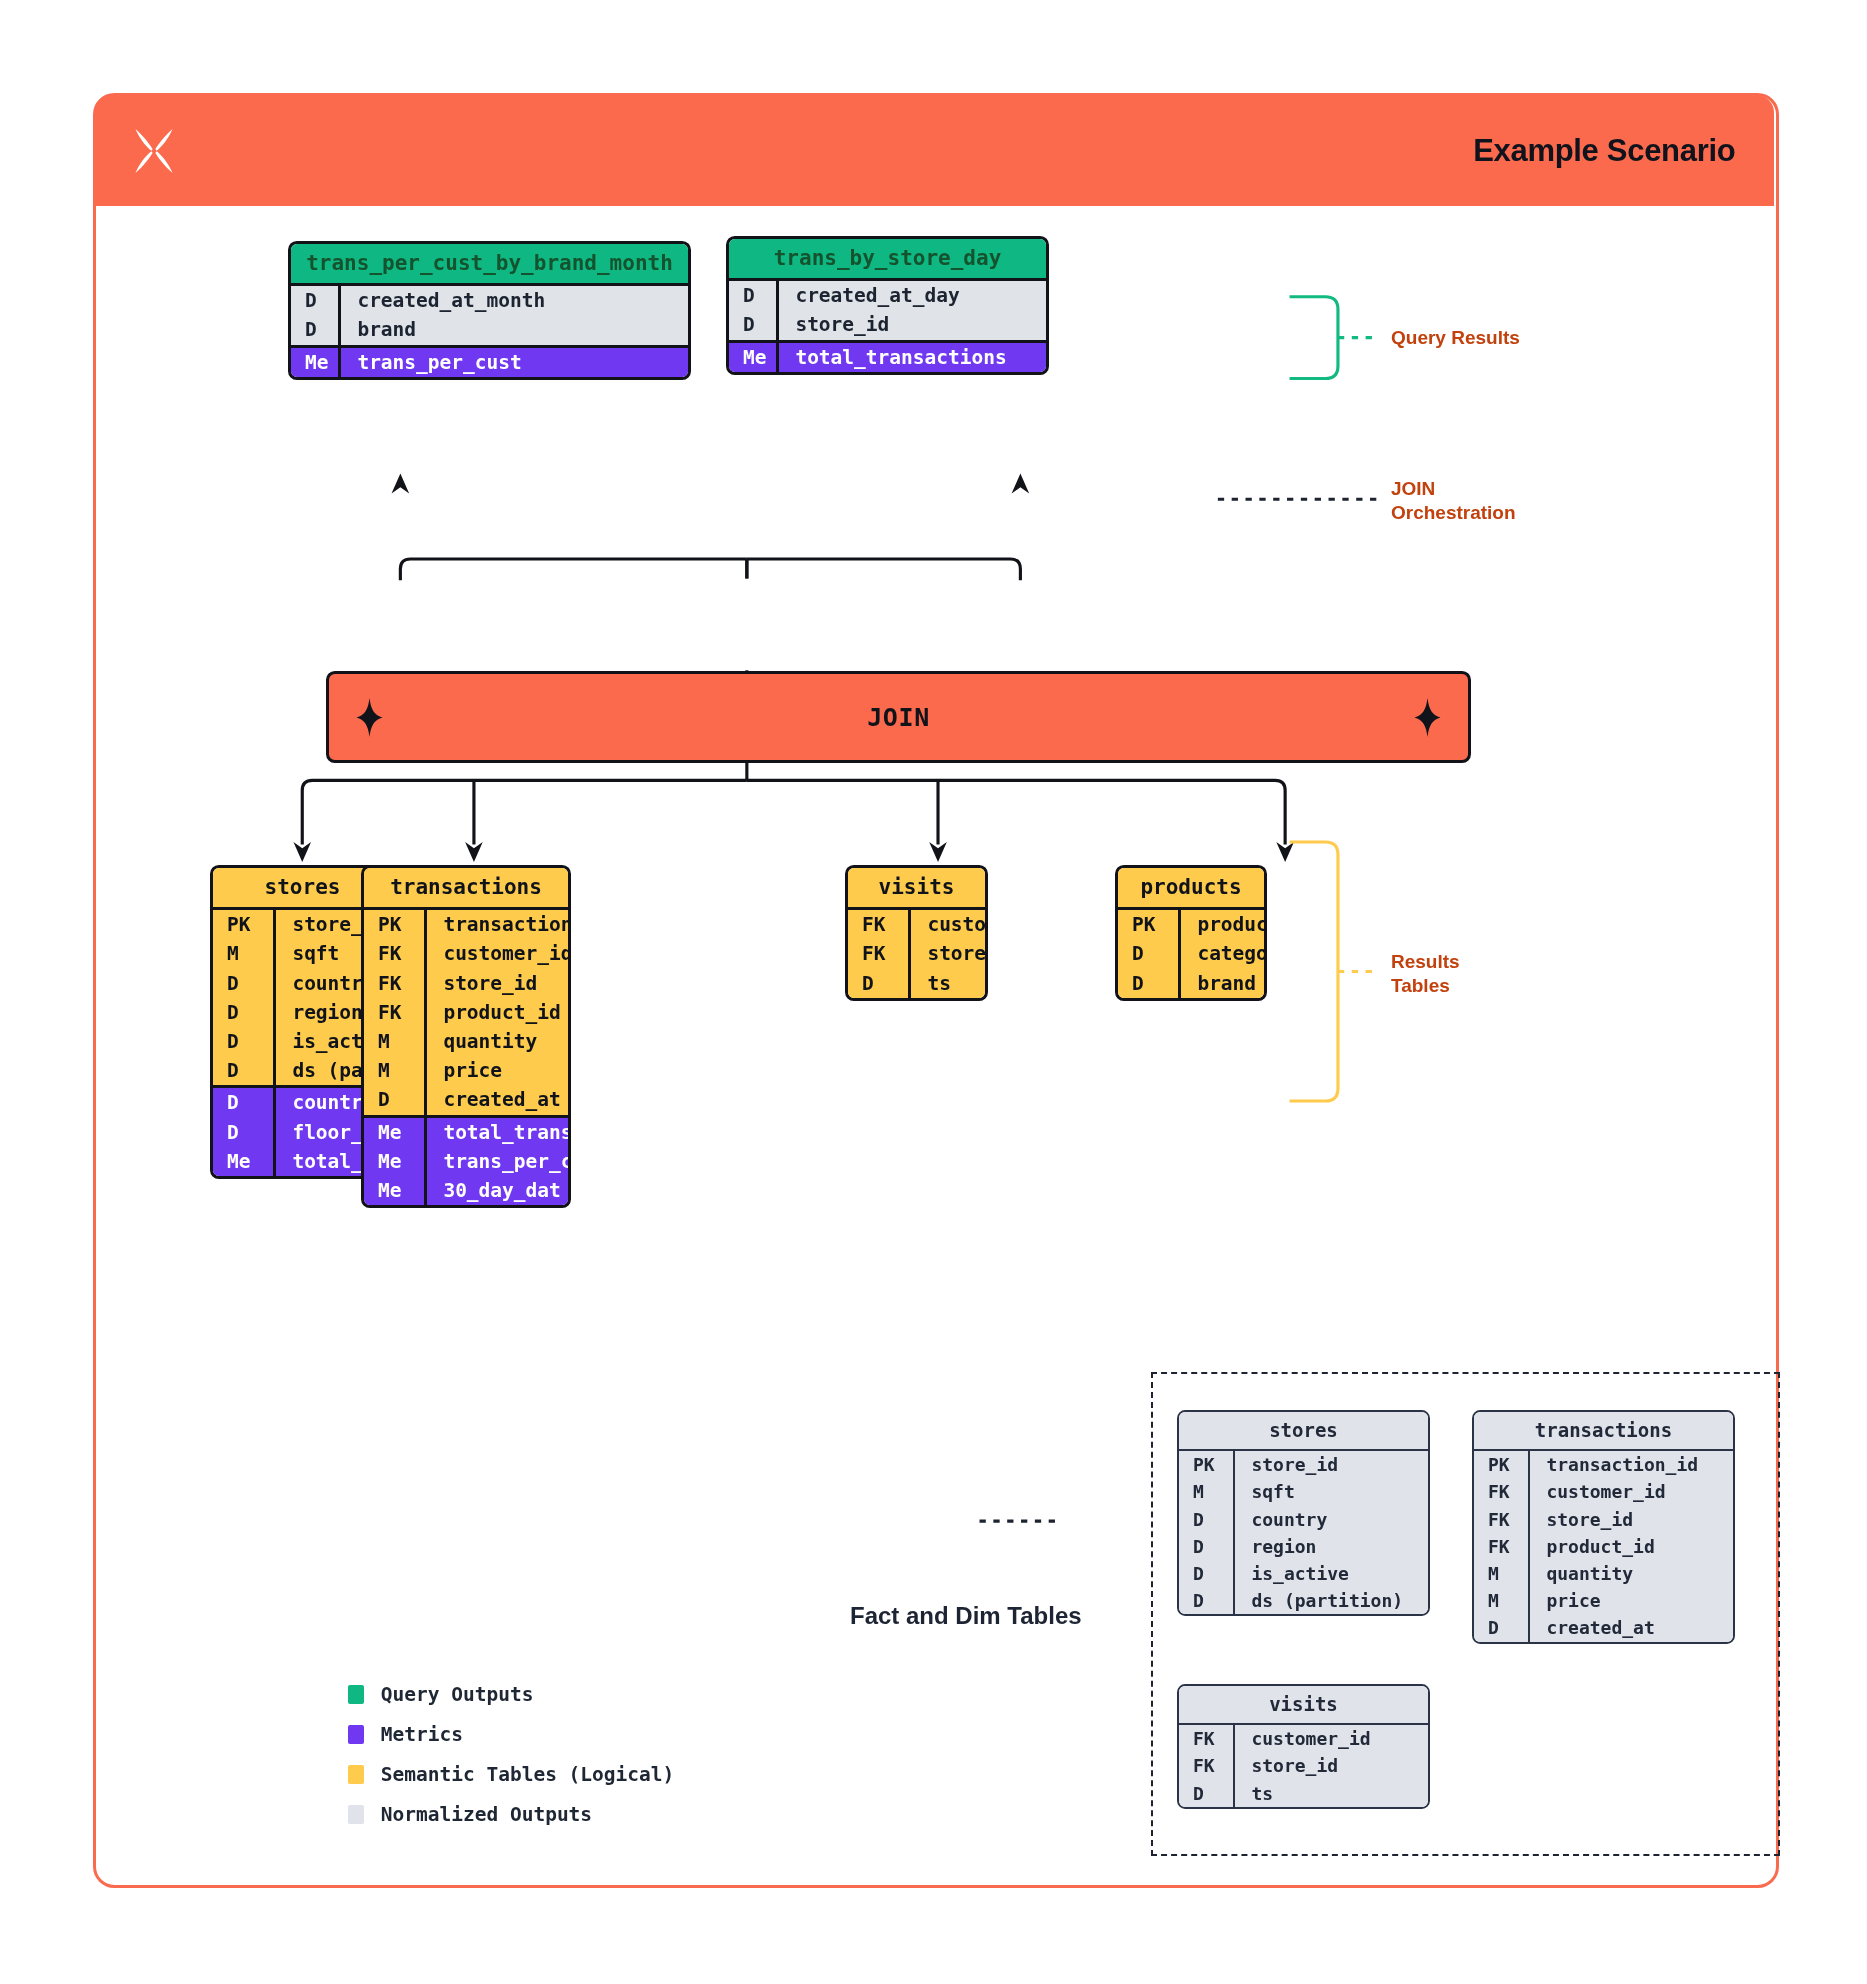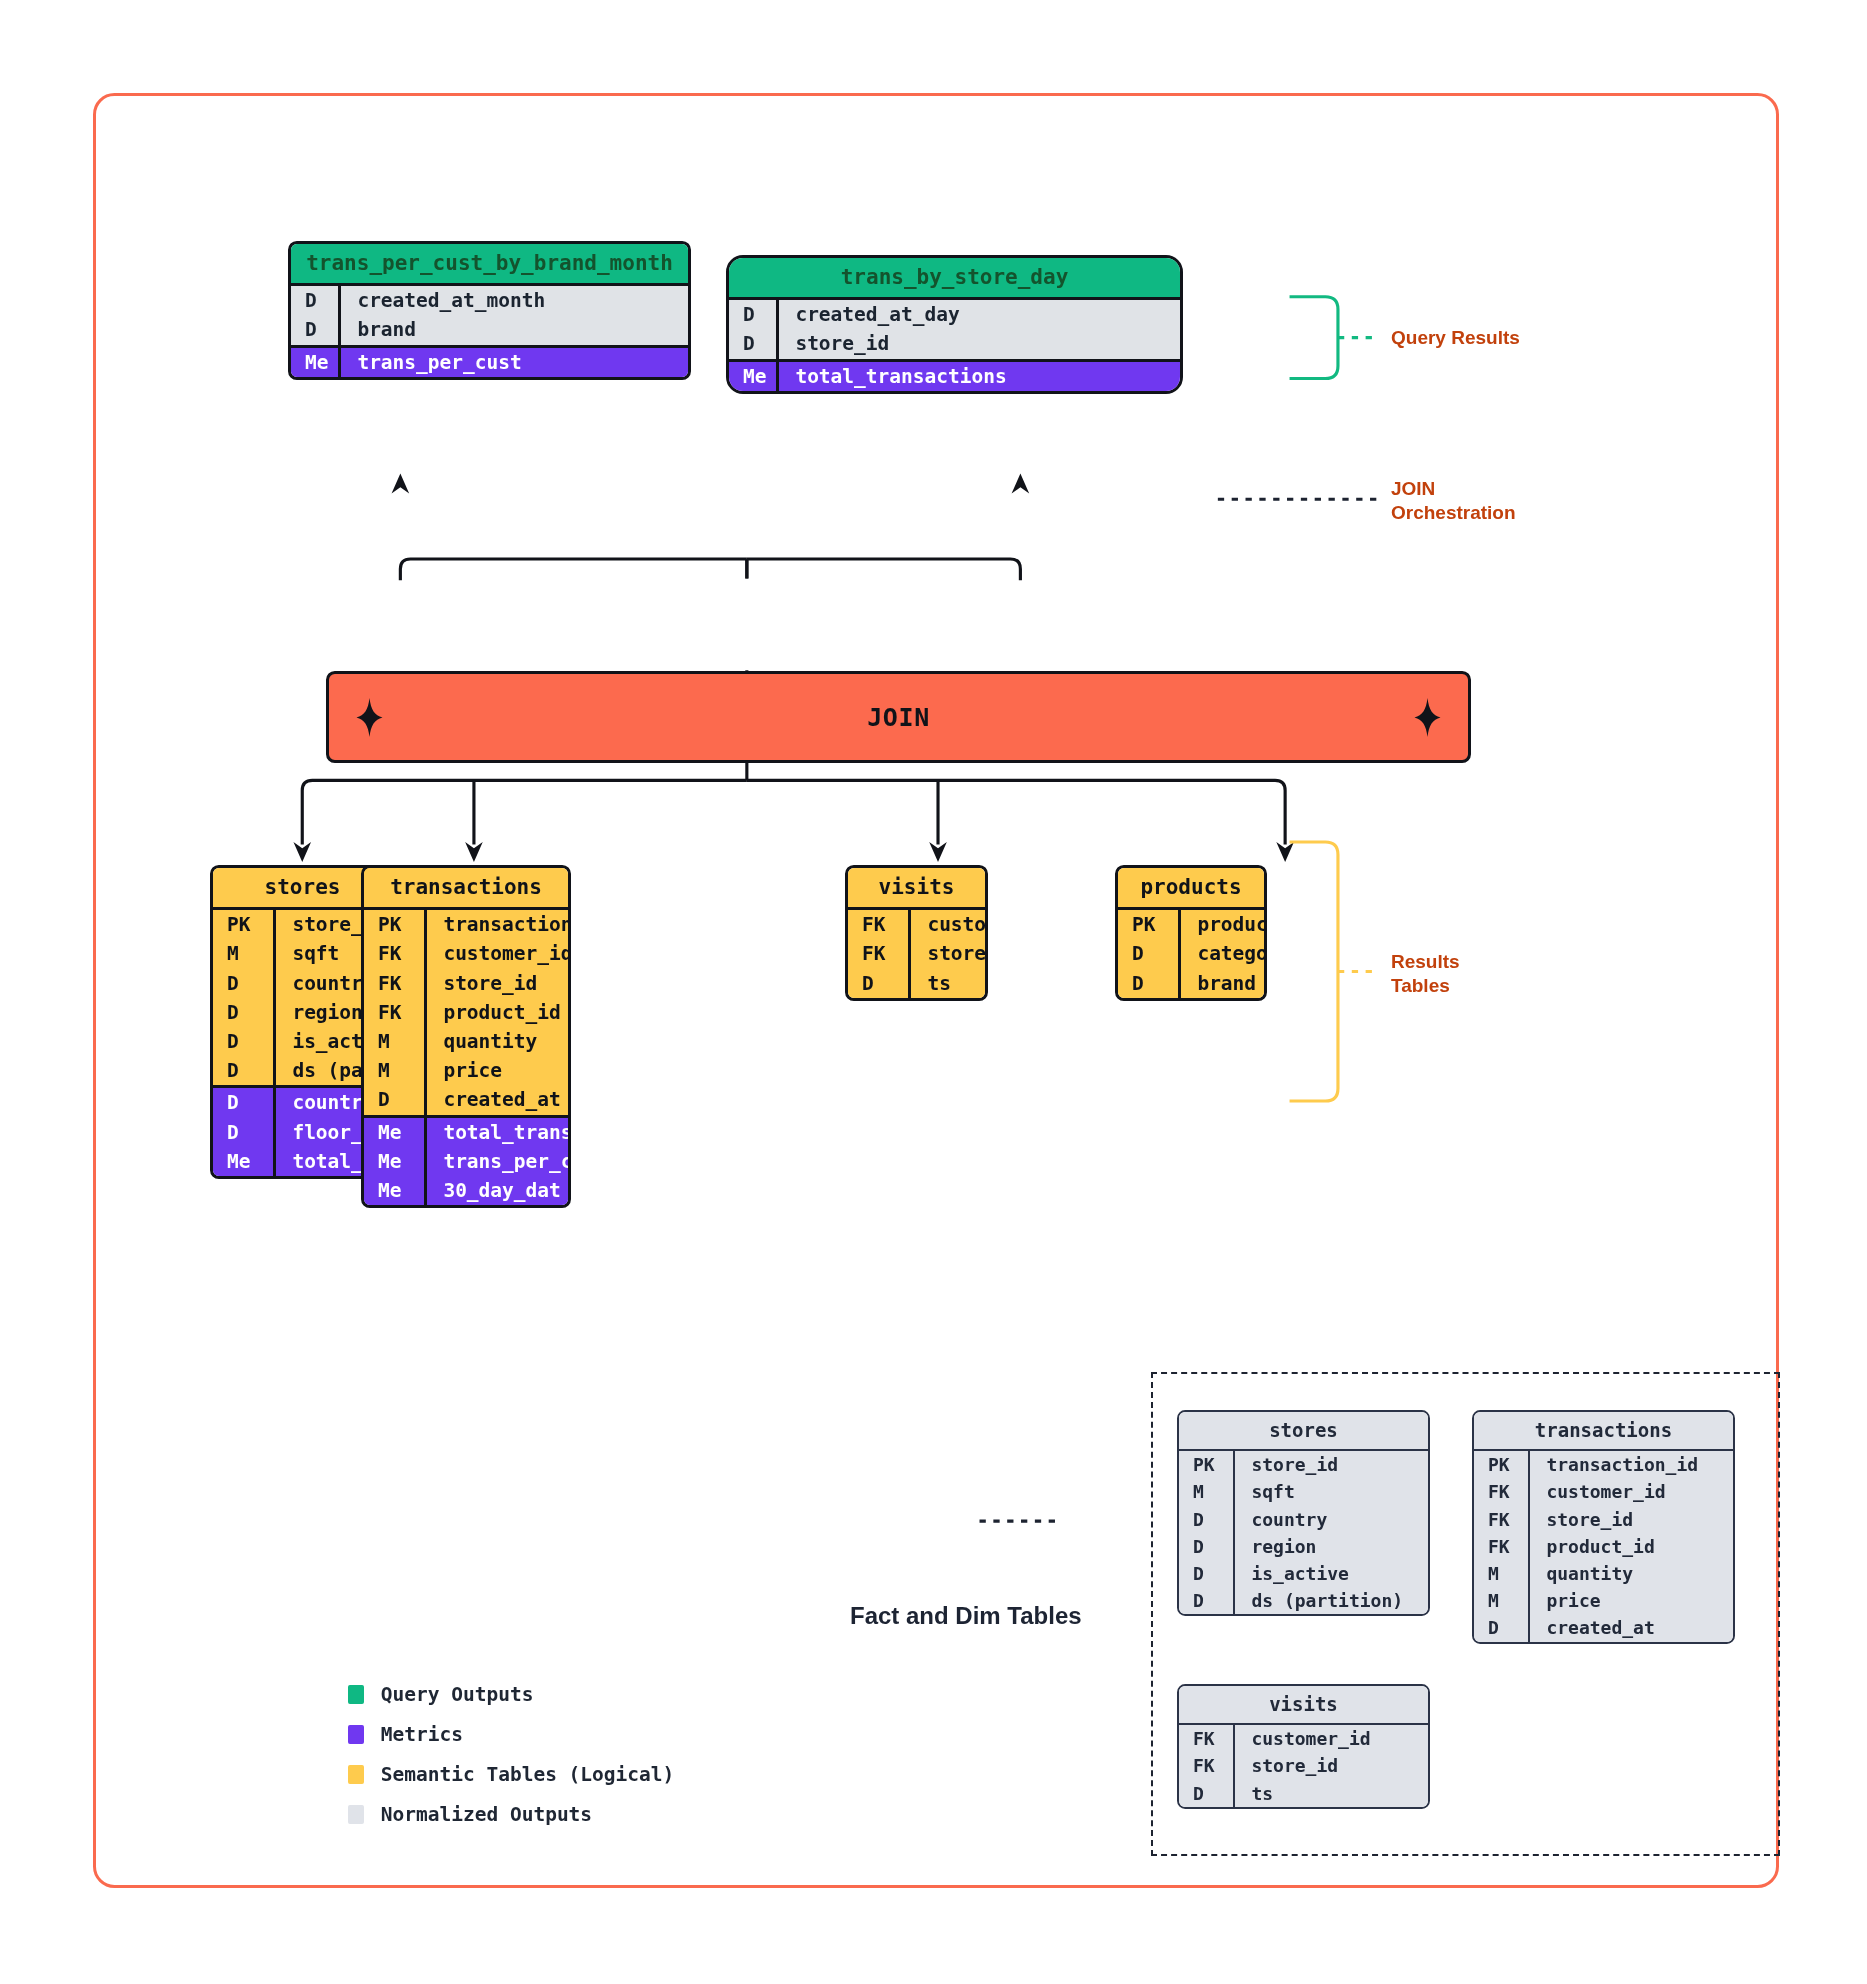--- a/index.html
+++ b/index.html
@@ -139,20 +139,32 @@
     white-space: nowrap;
   }
 
   svg.ov { position: absolute; left: 0; top: 0; pointer-events: none; }
 </style>
 </head>
 <body>
 
 <div id="card">
 
+  <div id="header">
+    <span id="logo">
+      <svg viewBox="0 0 100 100" width="58" height="58">
+        <path fill="#ffffff" d="M18 12 C34 26 42 38 50 50 C58 38 66 26 82 12
+                                 C74 30 64 42 54 50 C64 58 74 70 82 88
+                                 C66 74 58 62 50 50 C42 62 34 74 18 88
+                                 C26 70 36 58 46 50 C36 42 26 30 18 12 Z"></path>
+        <path fill="#fc6a4e" d="M50 44 L55 50 L50 56 L45 50 Z"></path>
+      </svg>
+    </span>
+    <span id="header-title">Example Scenario</span>
+  </div>
 
   <svg class="ov" width="1679" height="1790" viewBox="0 0 2670 2846">
     <g fill="none" stroke="#111319" stroke-width="5">
 
       <path d="M484,770 L484,752 Q484,736 500,736 L1035,736"></path>
       <path d="M1470,770 L1470,752 Q1470,736 1454,736 L1035,736"></path>
       <line x1="1035" y1="736" x2="1035" y2="767"></line>
 
       <line x1="1035" y1="736" x2="1035" y2="767"></line>
 
@@ -195,21 +207,21 @@
     <div class="trow dim">
       <span class="k">D</span>
       <span class="v">brand</span>
     </div>
     <div class="trow met first">
       <span class="k">Me</span>
       <span class="v">trans_per_cust</span>
     </div>
   </div>
 
-  <div class="tbl qres" style="left:630px; top:159px; width:457px;border-radius:17px;">
+  <div class="tbl qres" style="left:630px; top:140px; width:323px;">
     <div class="thead">trans_by_store_day</div>
     <div class="trow dim">
       <span class="k">D</span>
       <span class="v">created_at_day</span>
     </div>
     <div class="trow dim">
       <span class="k">D</span>
       <span class="v">store_id</span>
     </div>
     <div class="trow met first">

